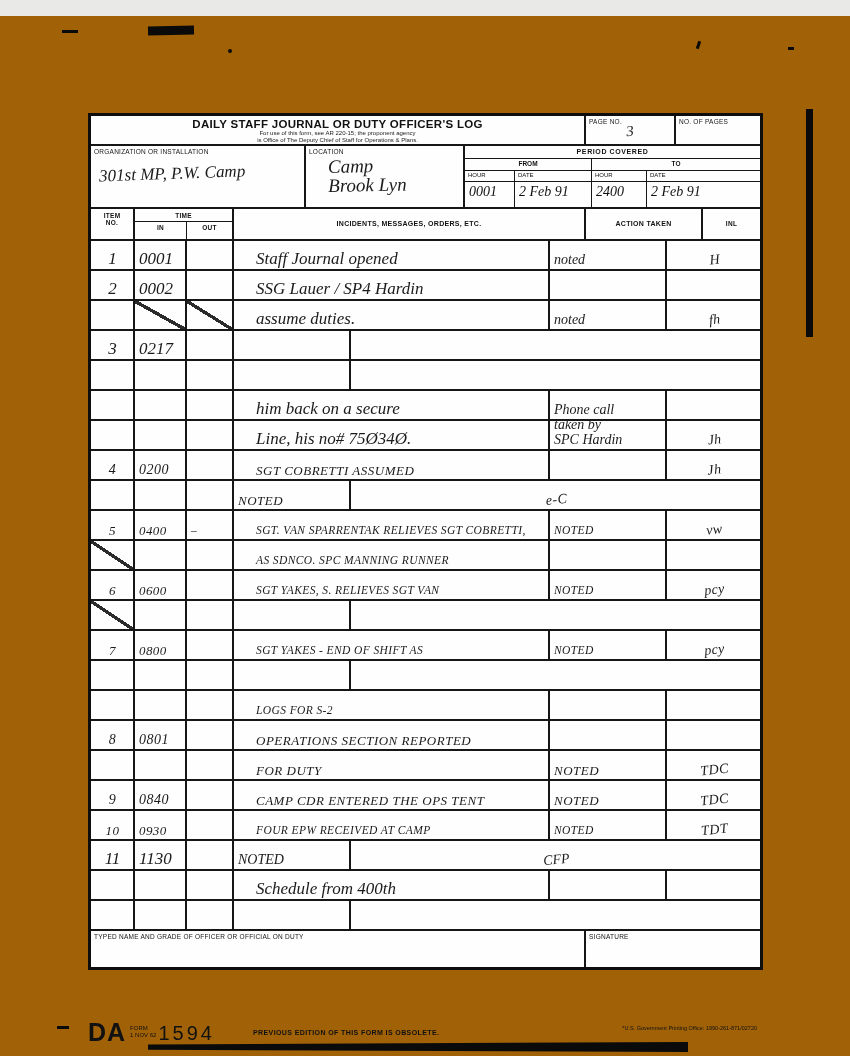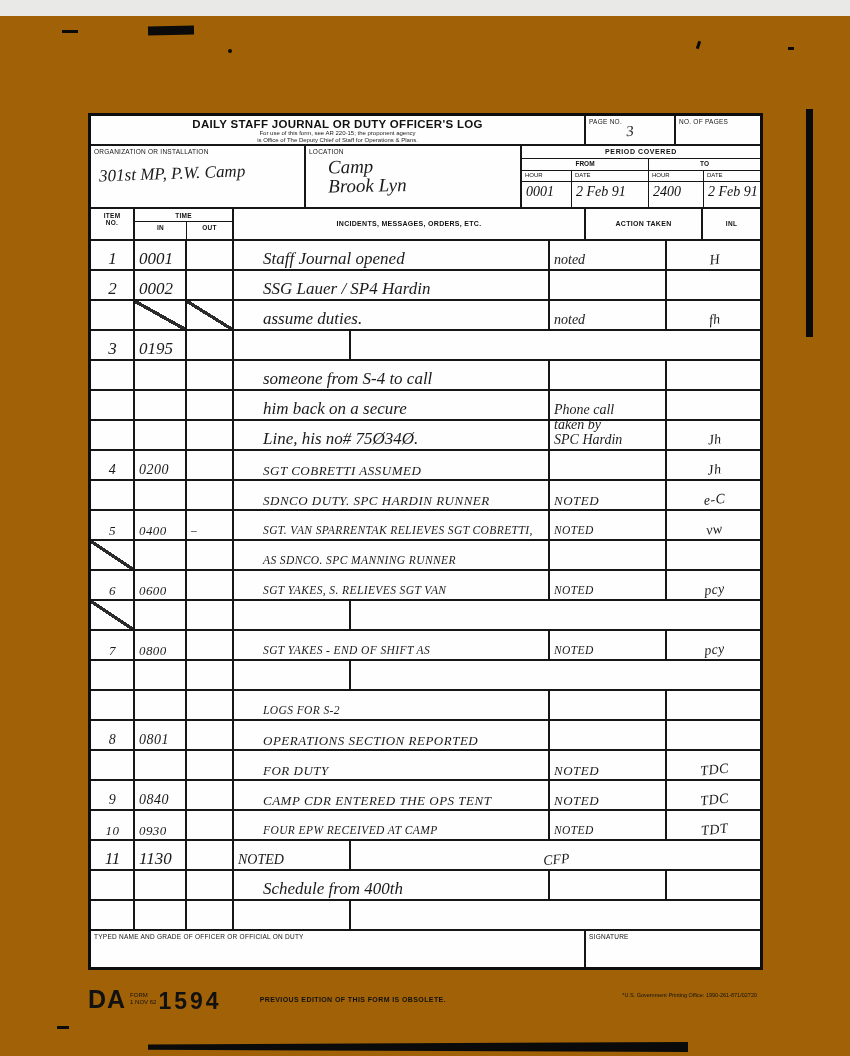--- a/index.html
+++ b/index.html
@@ -29,21 +29,21 @@
   .pageno-cell { width:90px; } .pages-cell { width:84px; }
 
   
   .hand, .hw { font-family:"Liberation Serif", cursive; font-style:italic; color:#1b1b1b; }
   .pageno-val { font-size:15px; text-align:center; margin-top:-2px; transform:rotate(-6deg); }
 
   
   .org-row { height:63px; }
   .org-cell { width:215px; }
   .org-val { font-size:17px; padding:8px 0 0 8px; transform:rotate(-2deg); }
-  .loc-cell { width:216px; }
+  .loc-cell { width:159px; }
   .loc-val { font-size:19px; line-height:1.0; padding:1px 0 0 22px; transform:rotate(-1deg); }
   .period-cell { flex:1; display:flex; flex-direction:column; }
   .period-title { height:13px; border-bottom:1.5px solid #161616; font-size:7px; font-weight:bold; text-align:center; letter-spacing:.6px; padding-top:2px; }
   .fromto { height:12px; border-bottom:1.5px solid #161616; display:flex; }
   .fromto > div { font-size:6.5px; font-weight:bold; text-align:center; padding-top:1px; }
   .ft-from { width:127px; border-right:1.5px solid #161616; }
   .ft-to { flex:1; }
   .hd-strip { display:flex; }
   .hd-labels { height:11px; border-bottom:1.5px solid #161616; }
   .hd-labels > div { font-size:6px; padding:1px 0 0 3px; border-right:1.5px solid #161616; }
@@ -65,44 +65,44 @@
   .ch-act { width:117px; font-size:7px; padding-top:11px; }
   .ch-inl { flex:1; padding-top:11px; }
 
   
   .trow { display:flex; height:30px; border-bottom:2px solid #161616; }
   .trow .c { border-right:2px solid #161616; display:flex; align-items:flex-end; padding:0 3px 2px 4px; overflow:visible; line-height:1.02; }
   .trow .c:last-child { border-right:none; }
   .c.item { width:44px; justify-content:center; }
   .c.in { width:52px; }
   .c.out { width:47px; }
-  .c.inc { width:316px; padding-left:29px; }
+  .c.inc { width:316px; padding-left:22px; }
   .c.act { width:117px; white-space:pre-line; }
   .c.inl { flex:1; transform:rotate(-6deg); justify-content:center; }
 
   .hand-loose .c { font-size:17px; }
   .hand-loose .c.inc { font-size:17px; }
   .hand-loose .c.act { font-size:14px; }
   .hand-print .c { font-size:13px; letter-spacing:.5px; }
   .hand-print .c.item, .hand-print .c.in { font-size:14px; }
   .hand-print-sm .c { font-size:11.5px; letter-spacing:.4px; }
   .hand-print-sm .c.item, .hand-print-sm .c.in { font-size:13px; }
   .c.inl { font-size:14px !important; }
 
   .slash { background-image: linear-gradient(to top right, transparent 46%, #2b2b2b 46%, #2b2b2b 53%, transparent 53%); }
 
   
   .sig-row { height:36px; }
   .sig-left { width:495px; } .sig-right { flex:1; }
 
   
-  .da-footer { position:absolute; left:88px; top:972px; width:675px; display:flex; align-items:flex-start; }
+  .da-footer { position:absolute; left:88px; top:1005px; width:675px; display:flex; align-items:flex-start; }
   .da { font-size:25px; font-weight:bold; letter-spacing:1px; line-height:.9; }
   .form-small { font-size:6px; margin:4px 2px 0 4px; line-height:1.1; }
-  .form-num { font-size:23px; font-weight:bold; letter-spacing:3px; line-height:1; margin-top:2px; }
+  .form-num { font-size:20px; font-weight:normal; letter-spacing:3px; line-height:1; margin-top:2px; }
   .prev-ed { font-size:7px; font-weight:bold; letter-spacing:.4px; margin:8px 0 0 38px; }
   .gpo { font-size:5.5px; margin:4px 0 0 auto; padding-right:6px; }
 </style>
 </head>
 <body>
 
 <div class="page">
 
   <div class="artifact" style="left:62px;top:14px;width:16px;height:3px"></div>
   <div class="artifact" style="left:148px;top:10px;width:46px;height:9px;transform:rotate(-1deg)"></div>
@@ -200,31 +200,30 @@
     <div class="c item hand"></div>
     <div class="c in hand slash"></div>
     <div class="c out hand slash"></div>
     <div class="c inc hand">assume duties.</div>
     <div class="c act hand">noted</div>
     <div class="c inl hand">fh</div>
   </div>
 
   <div class="trow hand-loose">
     <div class="c item hand">3</div>
-    <div class="c in hand">0195</div>
-    <div class="c out hand"></div>
-    <div class="c act hand"></div>
-    <div class="c inl hand"></div>
-  </div>
-
-  <div class="trow hand-loose">
-    <div class="c item hand"></div>
-    <div class="c in hand"></div>
-    <div class="c out hand"></div>
-    <div class="c inc hand">someone from S-4 to call</div>
+    <div class="c in hand">0217</div>
+    <div class="c out hand"></div>
+    <div class="c act hand"></div>
+    <div class="c inl hand"></div>
+  </div>
+
+  <div class="trow hand-loose">
+    <div class="c item hand"></div>
+    <div class="c in hand"></div>
+    <div class="c out hand"></div>
     <div class="c act hand"></div>
     <div class="c inl hand"></div>
   </div>
 
   <div class="trow hand-loose">
     <div class="c item hand"></div>
     <div class="c in hand"></div>
     <div class="c out hand"></div>
     <div class="c inc hand">him back on a secure</div>
     <div class="c act hand">Phone call</div>
@@ -247,21 +246,20 @@
     <div class="c out hand"></div>
     <div class="c inc hand">SGT COBRETTI ASSUMED</div>
     <div class="c act hand"></div>
     <div class="c inl hand">Jh</div>
   </div>
 
   <div class="trow hand-print">
     <div class="c item hand"></div>
     <div class="c in hand"></div>
     <div class="c out hand"></div>
-    <div class="c inc hand">SDNCO  DUTY. SPC HARDIN RUNNER</div>
     <div class="c act hand">NOTED</div>
     <div class="c inl hand">e-C</div>
   </div>
 
   <div class="trow hand-print-sm">
     <div class="c item hand">5</div>
     <div class="c in hand">0400</div>
     <div class="c out hand">–</div>
     <div class="c inc hand">SGT. VAN SPARRENTAK RELIEVES SGT COBRETTI,</div>
     <div class="c act hand">NOTED</div>

